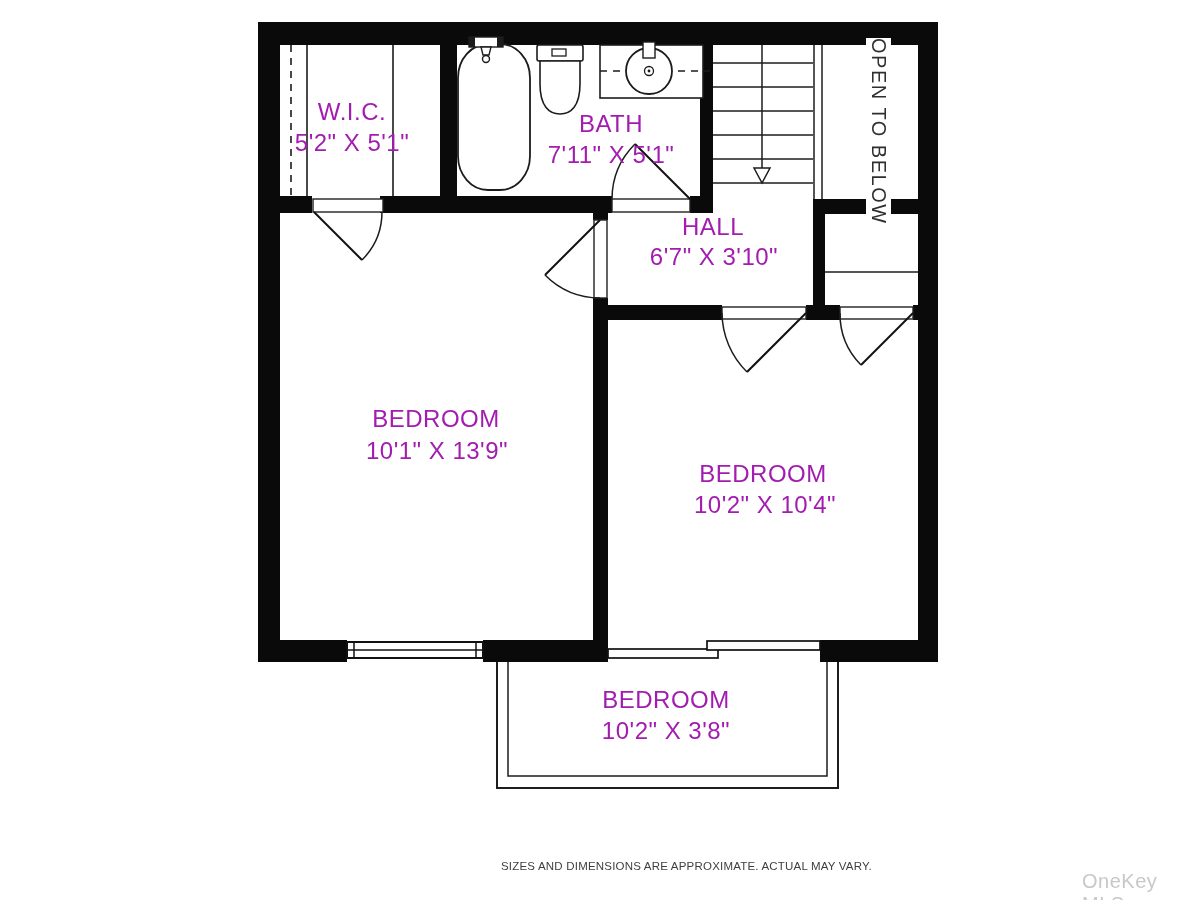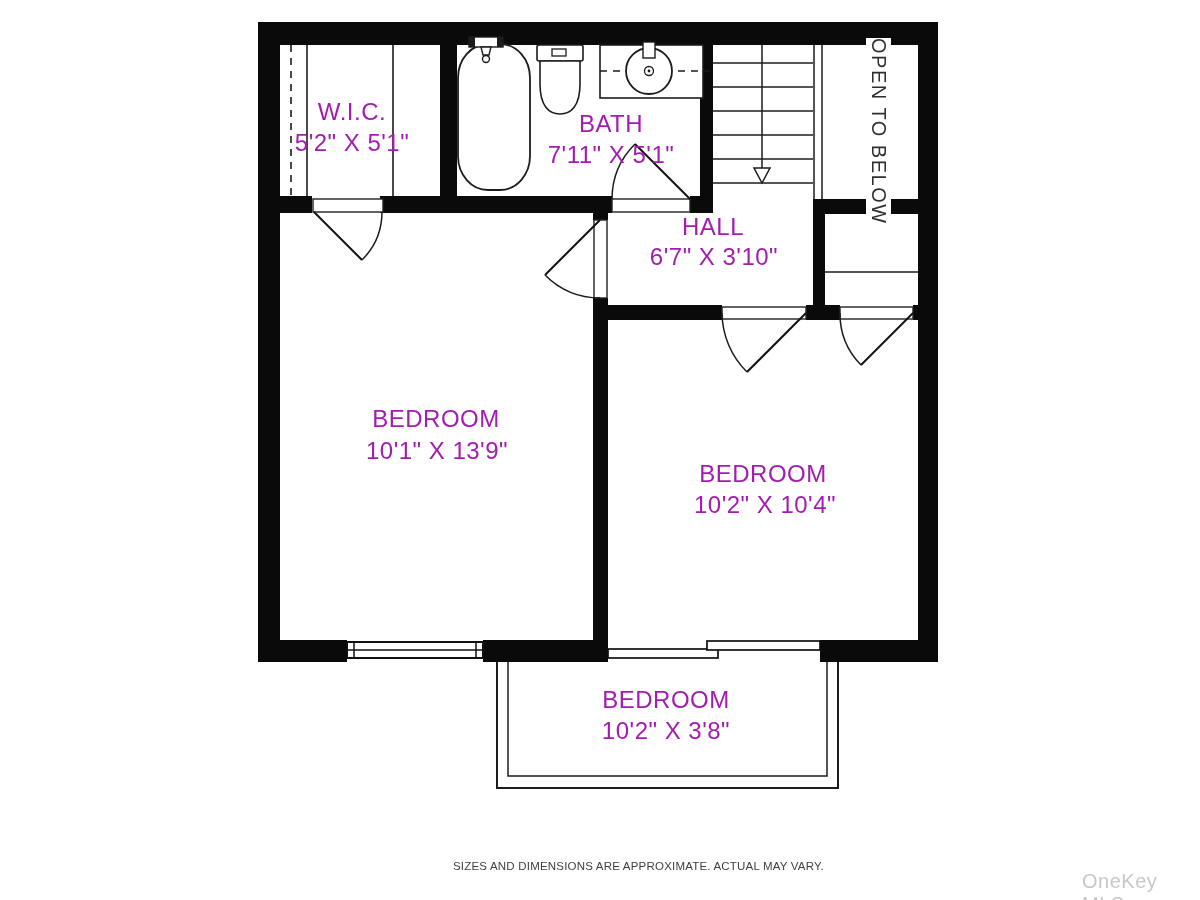--- a/index.html
+++ b/index.html
@@ -12,21 +12,21 @@
     position:absolute;z-index:2;color:#a21caf;white-space:nowrap;
     transform:translate(-50%,-50%);letter-spacing:0.5px;
   }
   .room-name,.room-dims{font-size:24px;}
   .vertical-label{
     position:absolute;z-index:3;color:#2f2f2f;background:#fff;
     writing-mode:vertical-rl;text-orientation:sideways;
     font-size:20px;letter-spacing:1.5px;padding:0 1px;white-space:nowrap;
   }
   .footer-note{
-    position:absolute;z-index:2;font-size:11.5px;color:#3f3f3f;letter-spacing:0.2px;
+    position:absolute;z-index:2;font-size:11.5px;color:#3f3f3f;letter-spacing:0.2px;margin-left:48px;
   }
   .watermark{
     position:absolute;z-index:2;font-size:20px;color:#c8c8c8;letter-spacing:0.5px;
   }
 </style>
 </head>
 <body>
 
 <div id="canvas">
 

